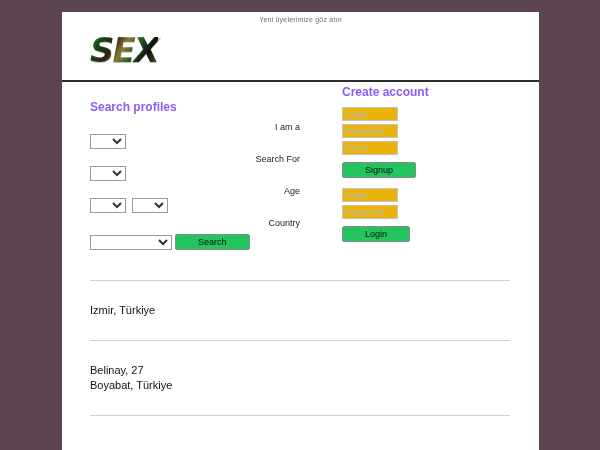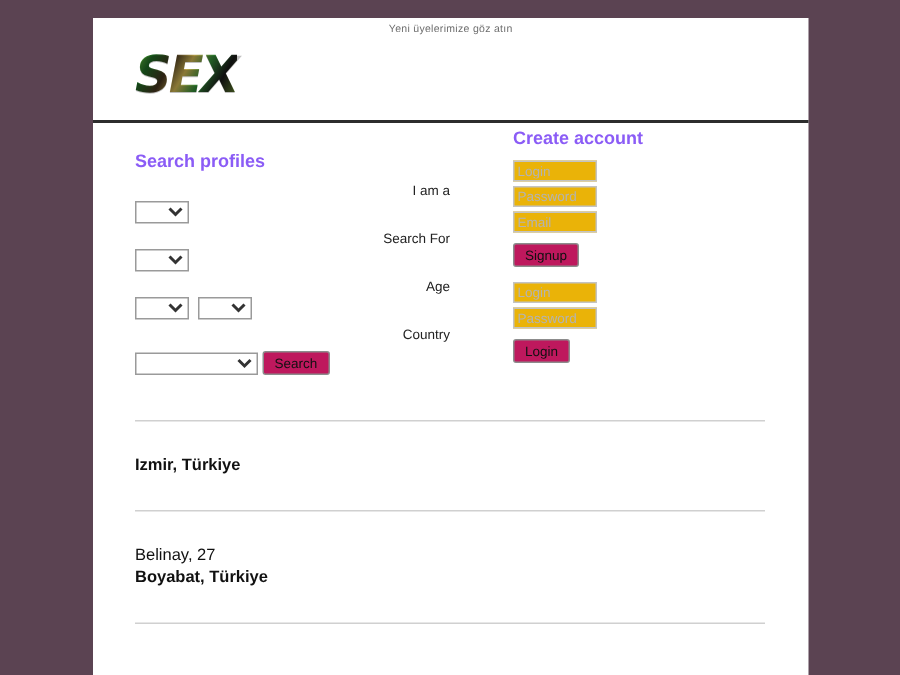--- a/index.html
+++ b/index.html
@@ -115,24 +115,24 @@
     color: #333;
     box-sizing: border-box;
   }
   select.sel-narrow { width: 36px; }
   select.sel-wide { width: 82px; }
   .age-row { display: flex; gap: 6px; margin-bottom: 5px; }
   .age-row select { margin-bottom: 0; }
   button.btn {
     font-family: "Liberation Sans", sans-serif;
     font-size: 9px;
-    padding: 2px 7px;
+    padding: 2px 22px;
     margin-top: 4px;
     border: 1px solid #8c8c8c;
-    background: #be185d;
+    background: #22c55e;
     color: #111;
     border-radius: 2px;
     cursor: pointer;
   }
   input.inp {
     font-family: "Liberation Sans", sans-serif;
     font-size: 9px;
     width: 56px;
     height: 14px;
     padding: 0 2px;
@@ -158,21 +158,20 @@
   .result-item:first-child { border-top: 1px solid #d0d0d0; }
   .result-name {
     font-size: 11px;
     color: #111;
     line-height: 15px;
   }
   .result-loc {
     font-size: 11px;
     color: #111;
     line-height: 15px;
-    font-weight: bold;
   }
 </style>
 </head>
 <body>
 
 <div class="page">
 
   <div class="topbar">
     <span class="topbar-text">Yeni üyelerimize göz atın</span>
   </div>

